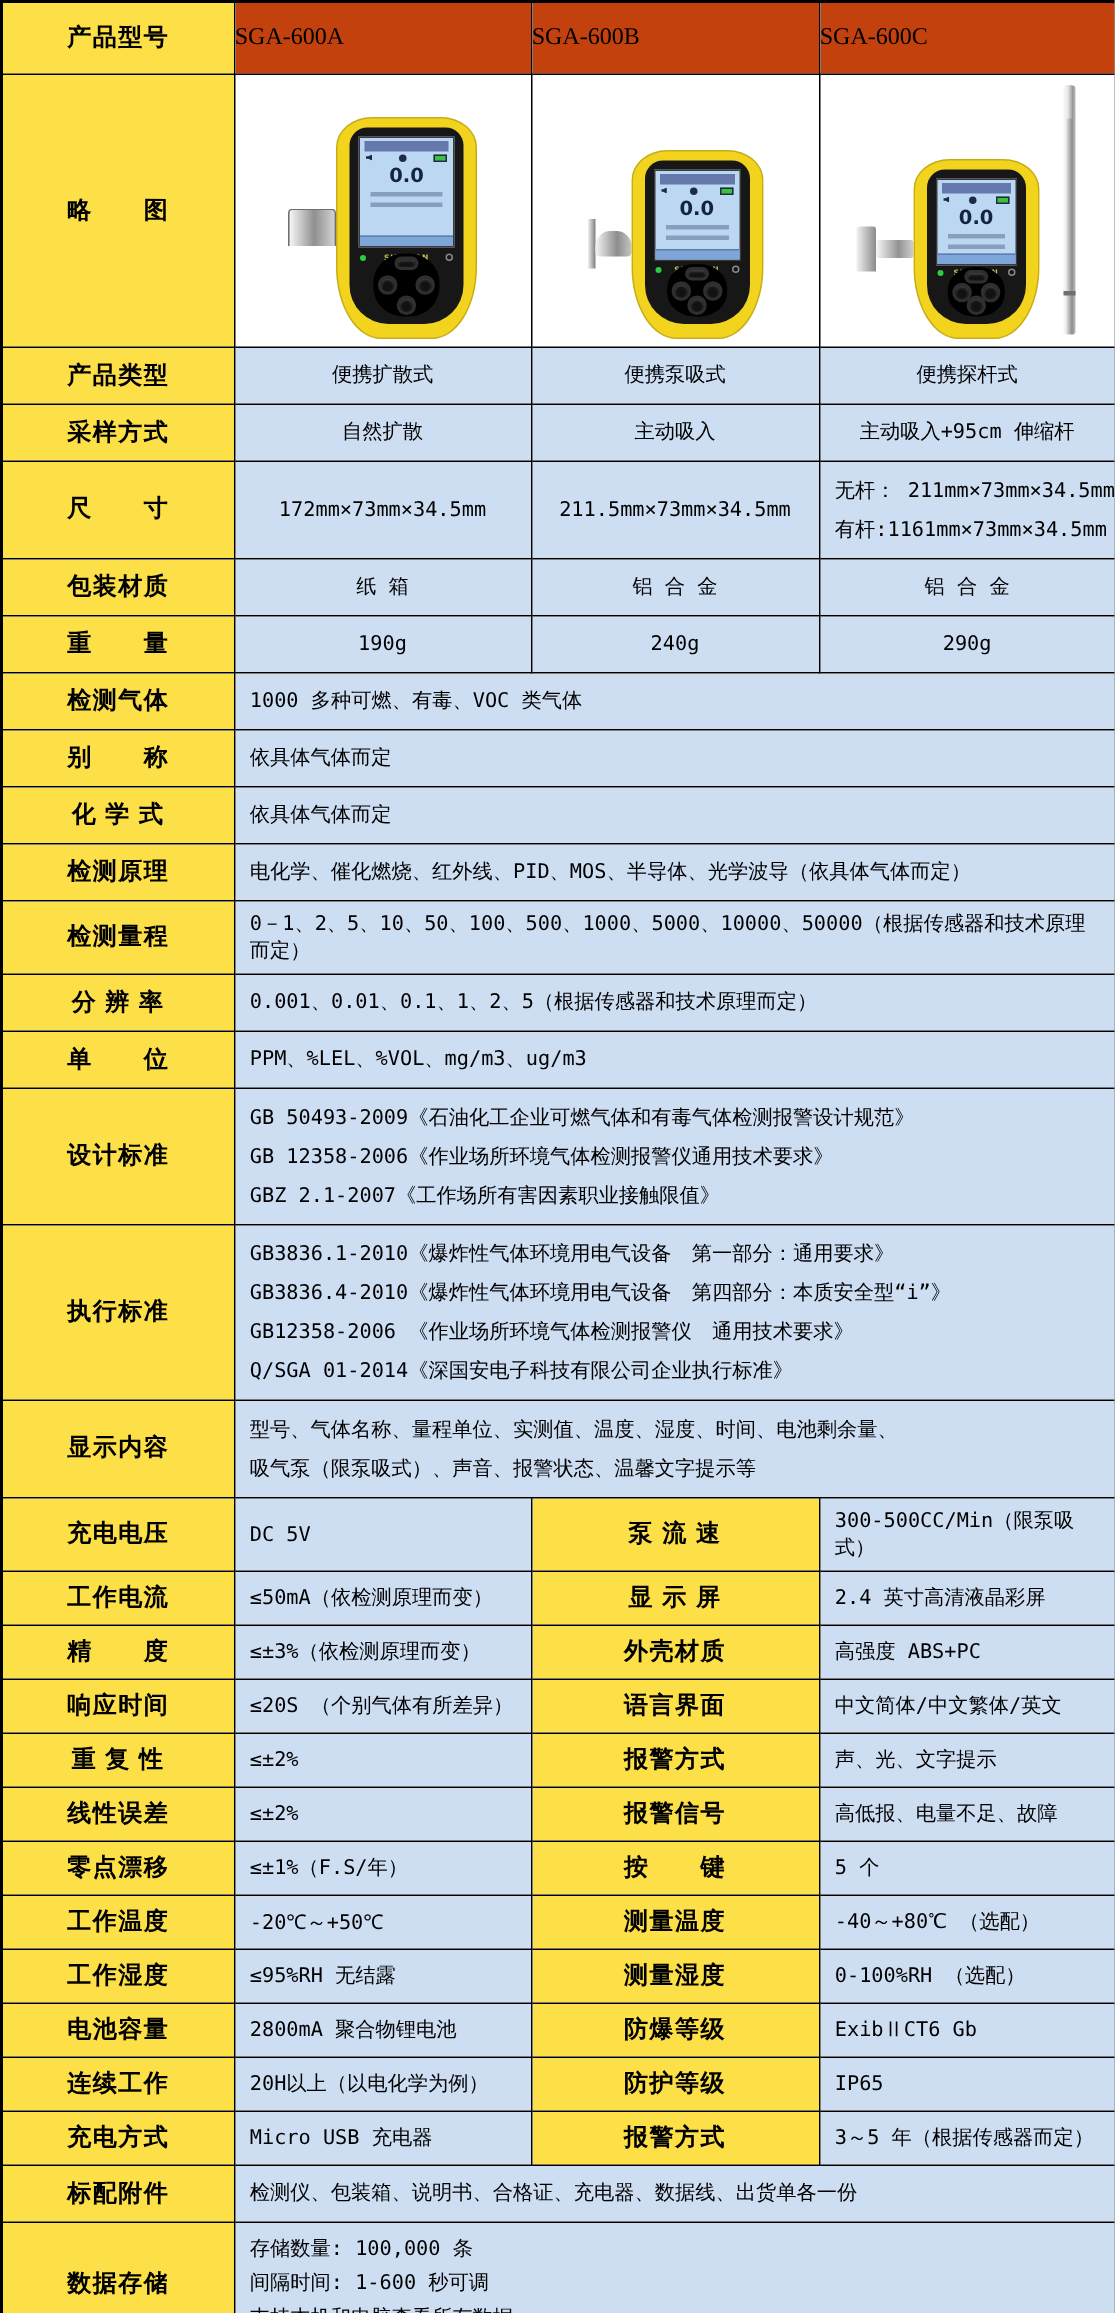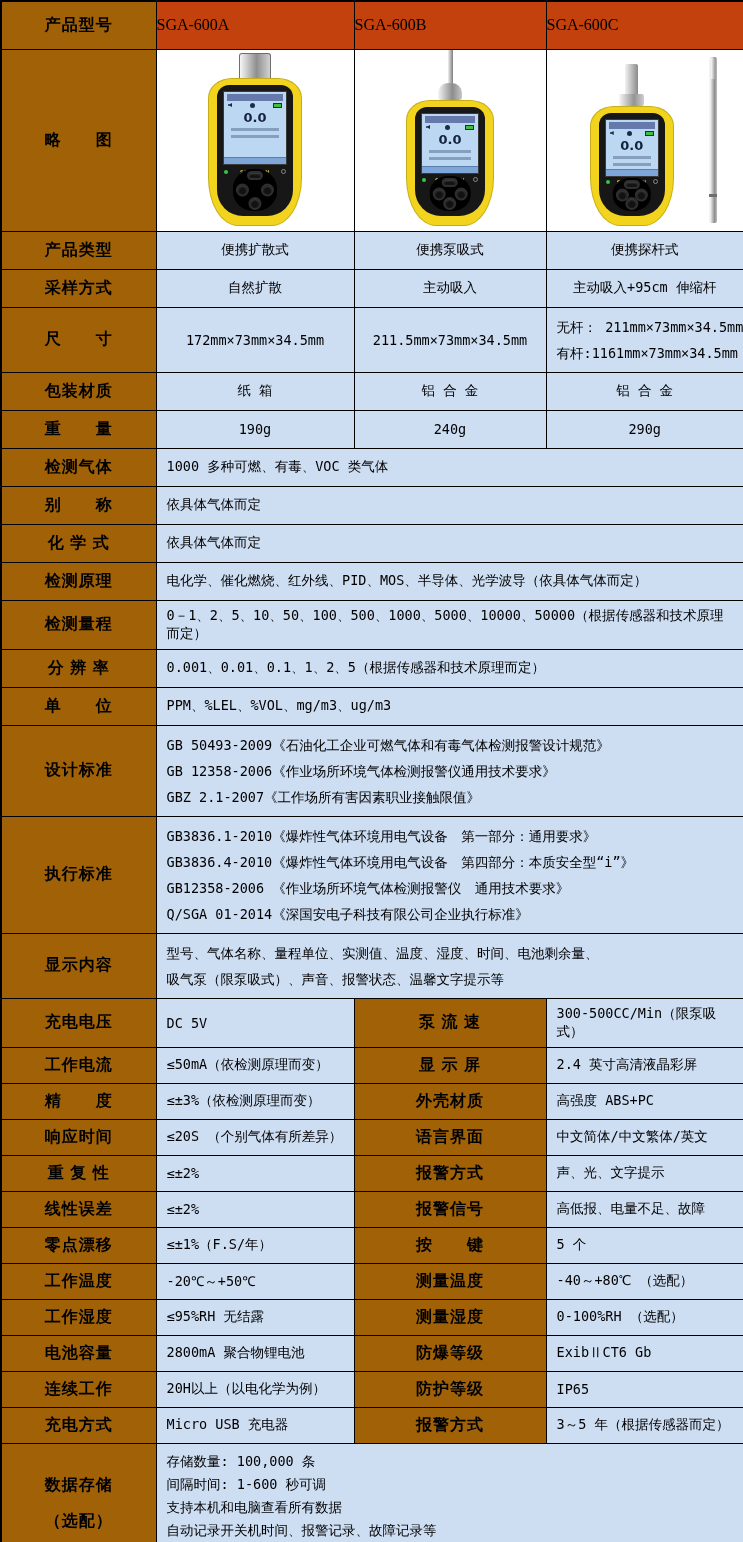--- a/index.html
+++ b/index.html
@@ -3,32 +3,32 @@
 <meta charset="utf-8">
 <style>
   html,body{margin:0;padding:0;background:#fff;}
   body{width:743px;font-family:"Liberation Sans","DejaVu Sans",sans-serif;color:#000;}
   table.spec{border-collapse:collapse;width:743px;table-layout:fixed;border:2px solid #000;}
   td{border:1px solid #000;vertical-align:middle;padding:0;overflow:hidden;}
   
   tr.h48{height:48px} tr.h182{height:182px} tr.h38{height:38px} tr.h53{height:53px}
   tr.h80{height:80px} tr.h104{height:104px} tr.h54{height:54px} tr.h36{height:36px} tr.h96{height:96px}
   
-  .lbl{background:#a16207;font-weight:bold;text-align:center;font-size:16px;letter-spacing:1px;}
+  .lbl{background:#fde047;font-weight:bold;text-align:center;font-size:16px;letter-spacing:1px;}
   .hdr{background:#c2410c;text-align:left;font-size:16px;font-family:Liberation Serif, serif;}
   .val{background:#CDDDF2;font-size:13.5px;font-family:"DejaVu Sans Mono","Liberation Mono",monospace;}
   .vc{text-align:center;}
   .vl{text-align:left;padding:6px 10px;}
   .val .ln{line-height:26px;white-space:nowrap;}
   .storage .ln{line-height:23px;}
   .lbl .ln2{line-height:22px;letter-spacing:1px;margin-top:14px;}
   .imgcell{background:#ffffff;vertical-align:bottom;}
   
   .dev-wrap{position:relative;height:180px;display:flex;align-items:flex-end;justify-content:center;padding-bottom:5px;box-sizing:border-box;}
-  .device{display:flex;flex-direction:column;align-items:center;}
+  .device{display:flex;align-items:center;}
   .devC .device{margin-right:26px;}
   .cap-a{width:30px;height:24px;background:linear-gradient(90deg,#f7f7f7,#8f8f8f 55%,#d2d2d2);border:1px solid #6e6e6e;border-bottom:none;border-radius:3px 3px 0 0;}
   .probe-b{width:5px;height:33px;background:linear-gradient(90deg,#f0f0f0,#7e7e7e);}
   .cone-b{width:24px;height:17px;background:linear-gradient(90deg,#f5f5f5,#8d8d8d 60%,#c6c6c6);border-radius:10px 10px 3px 3px;}
   .probe-c{width:13px;height:30px;background:linear-gradient(90deg,#f2f2f2,#8a8a8a);border-radius:2px 2px 0 0;}
   .ring-c{width:25px;height:12px;background:linear-gradient(90deg,#f7f7f7,#939393 60%,#cfcfcf);border-radius:2px;}
   .dev-body{position:relative;background:#F2D41E;border-radius:24px 24px 30px 30px / 20px 20px 48px 48px;box-shadow:inset 0 0 0 1px rgba(0,0,0,.18);}
   .body-a{width:94px;height:148px;}
   .body-b{width:88px;height:126px;}
   .body-c{width:84px;height:120px;}
@@ -342,20 +342,24 @@
     <td class="lbl">防护等级</td>
     <td class="val vl">IP65</td>
   </tr>
   <tr class="h36">
     <td class="lbl">充电方式</td>
     <td class="val vl">Micro USB 充电器</td>
     <td class="lbl">报警方式</td>
     <td class="val vl">3～5 年（根据传感器而定）</td>
   </tr>
 
+  <tr class="h38">
+    <td class="lbl">标配附件</td>
+    <td class="val vl" colspan="3">检测仪、包装箱、说明书、合格证、充电器、数据线、出货单各一份</td>
+  </tr>
 
   <tr class="h96">
     <td class="lbl">
       <div class="ln2">数据存储</div>
       <div class="ln2">（选配）</div>
     </td>
     <td class="val vl storage" colspan="3">
       <div class="ln">存储数量: 100,000 条</div>
       <div class="ln">间隔时间: 1-600 秒可调</div>
       <div class="ln">支持本机和电脑查看所有数据</div>

